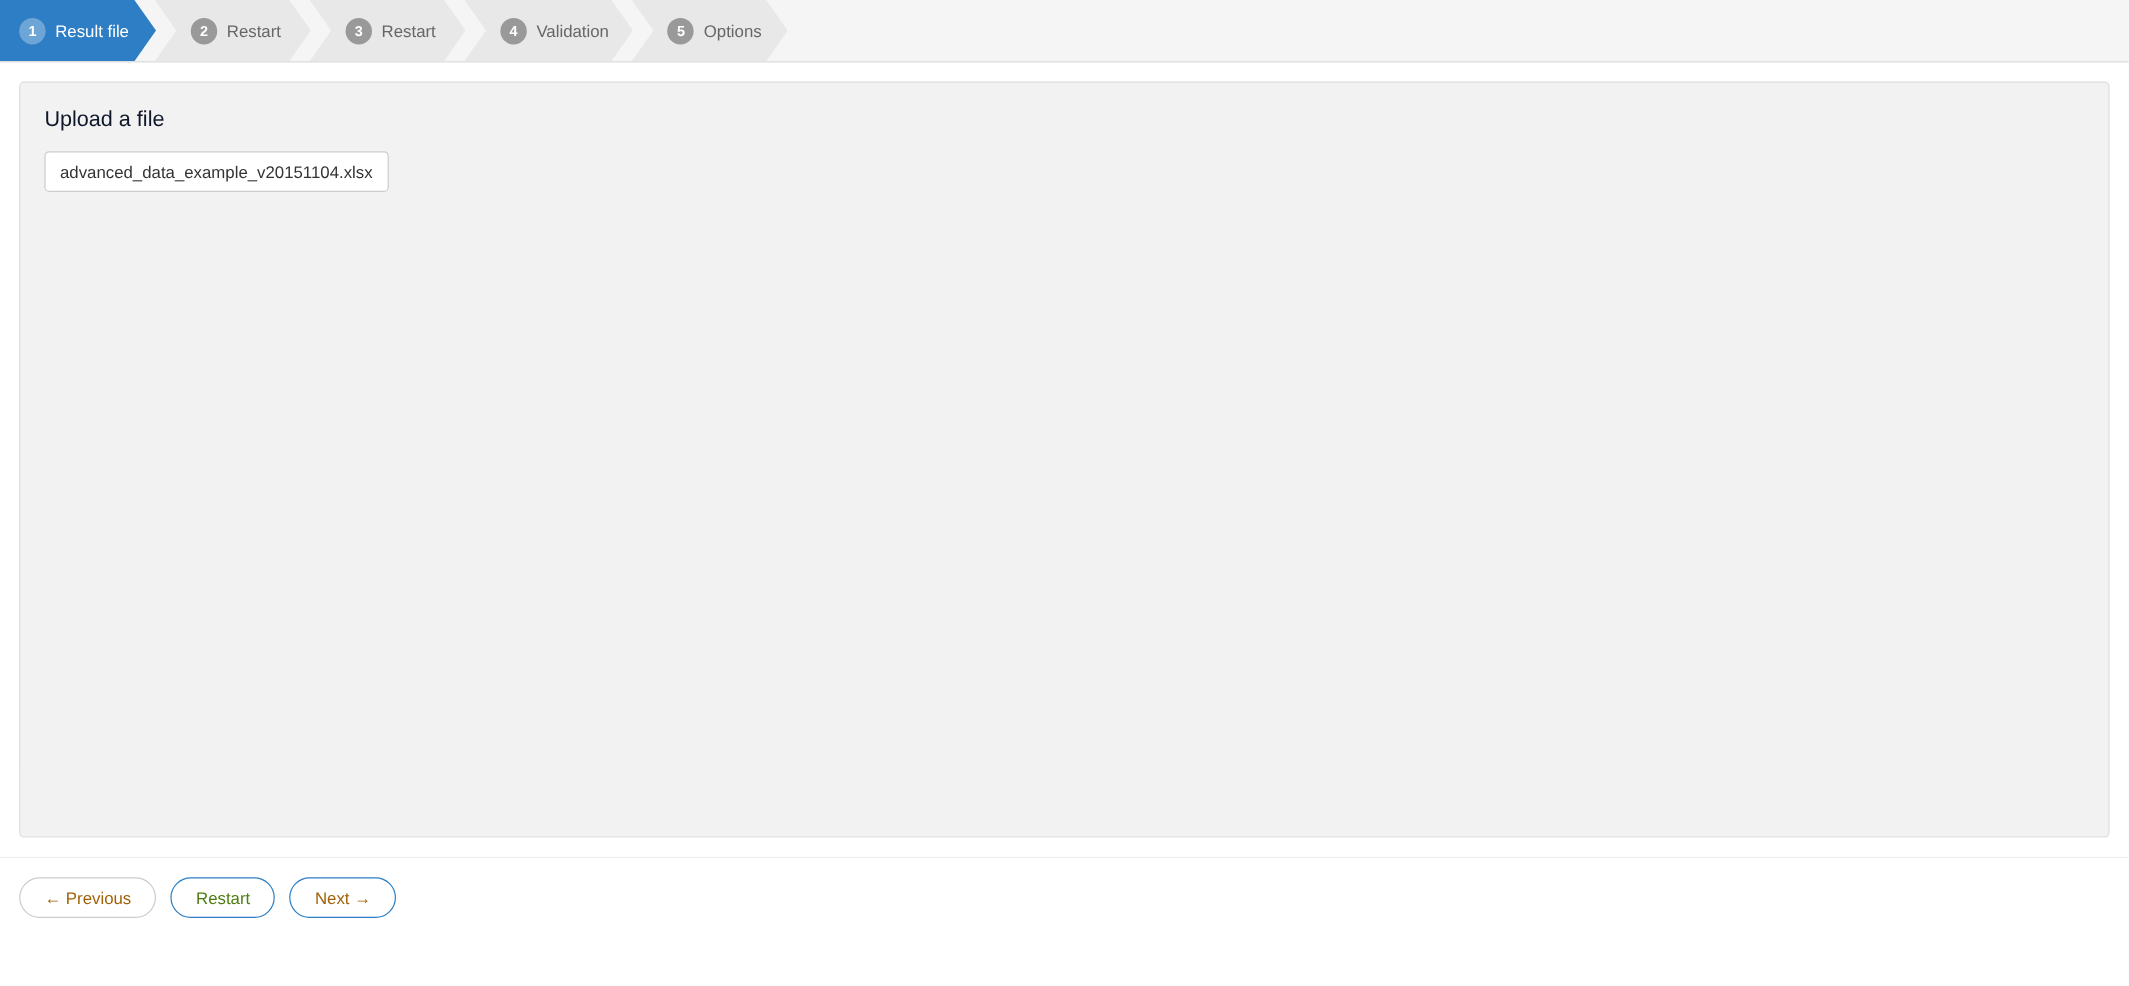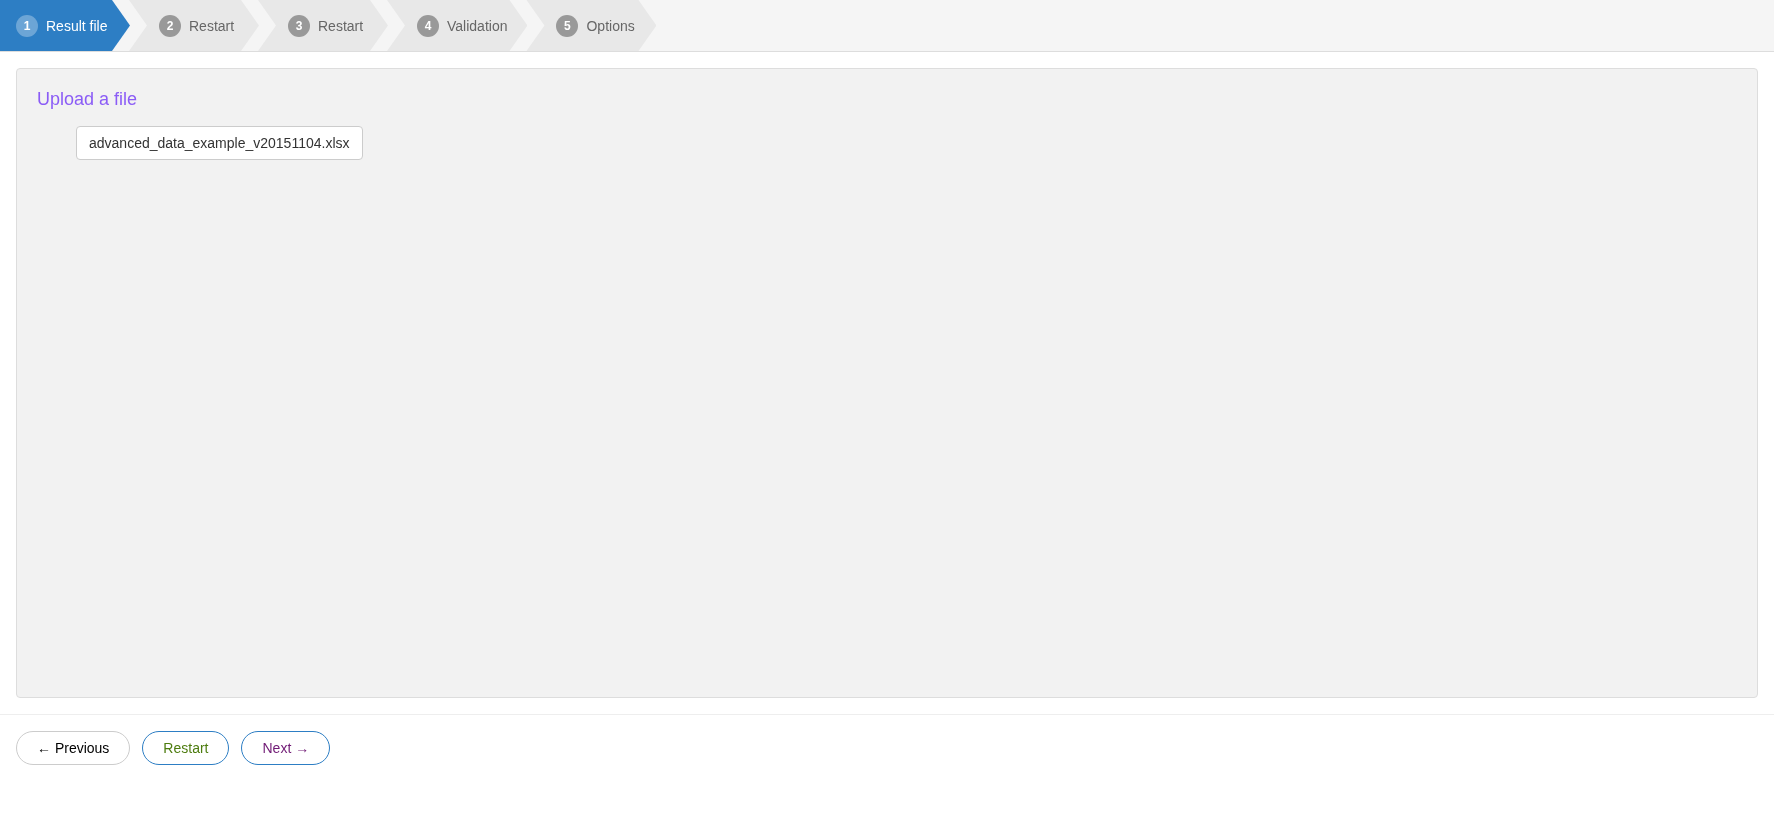--- a/index.html
+++ b/index.html
@@ -86,34 +86,33 @@
       background: #f2f2f2;
       border: 1px solid #ddd;
       border-radius: 4px;
       padding: 20px;
       min-height: 630px;
     }
 
     .panel-title {
       font-size: 18px;
       font-weight: 400;
-      color: #8b5cf6;
+      color: #0f172a;
       margin-bottom: 16px;
     }
 
     .file-input-display {
       display: inline-block;
       background: #fff;
       border: 1px solid #ccc;
       border-radius: 4px;
       padding: 8px 12px;
       font-size: 14px;
       color: #333;
       min-width: 280px;
-      margin-left: 39px;
     }
 
     
     .bottom-nav {
       display: flex;
       align-items: center;
       padding: 16px 16px;
       gap: 12px;
       border-top: 1px solid #eee;
     }
@@ -125,32 +124,32 @@
       border-radius: 20px;
       border: 1px solid #ccc;
       background: #fff;
       font-size: 14px;
       cursor: pointer;
       color: #333;
       gap: 6px;
     }
 
     .nav-btn.next-btn {
-      color: #701a75;
+      color: #a16207;
       border-color: #2d7ec4;
       text-align: right;
     }
 
     .nav-btn.restart-btn {
       color: #4d7c0f;
       border-color: #2d7ec4;
     }
 
     .nav-btn.prev-btn {
-      color: #000000;
+      color: #a16207;
       border-color: #ccc;
     }
   </style>
 </head>
 <body>
 
 <div class="wizard-steps">
   <div class="step active">
     <span class="step-number">1</span>
     <span class="step-label">Result file</span>

